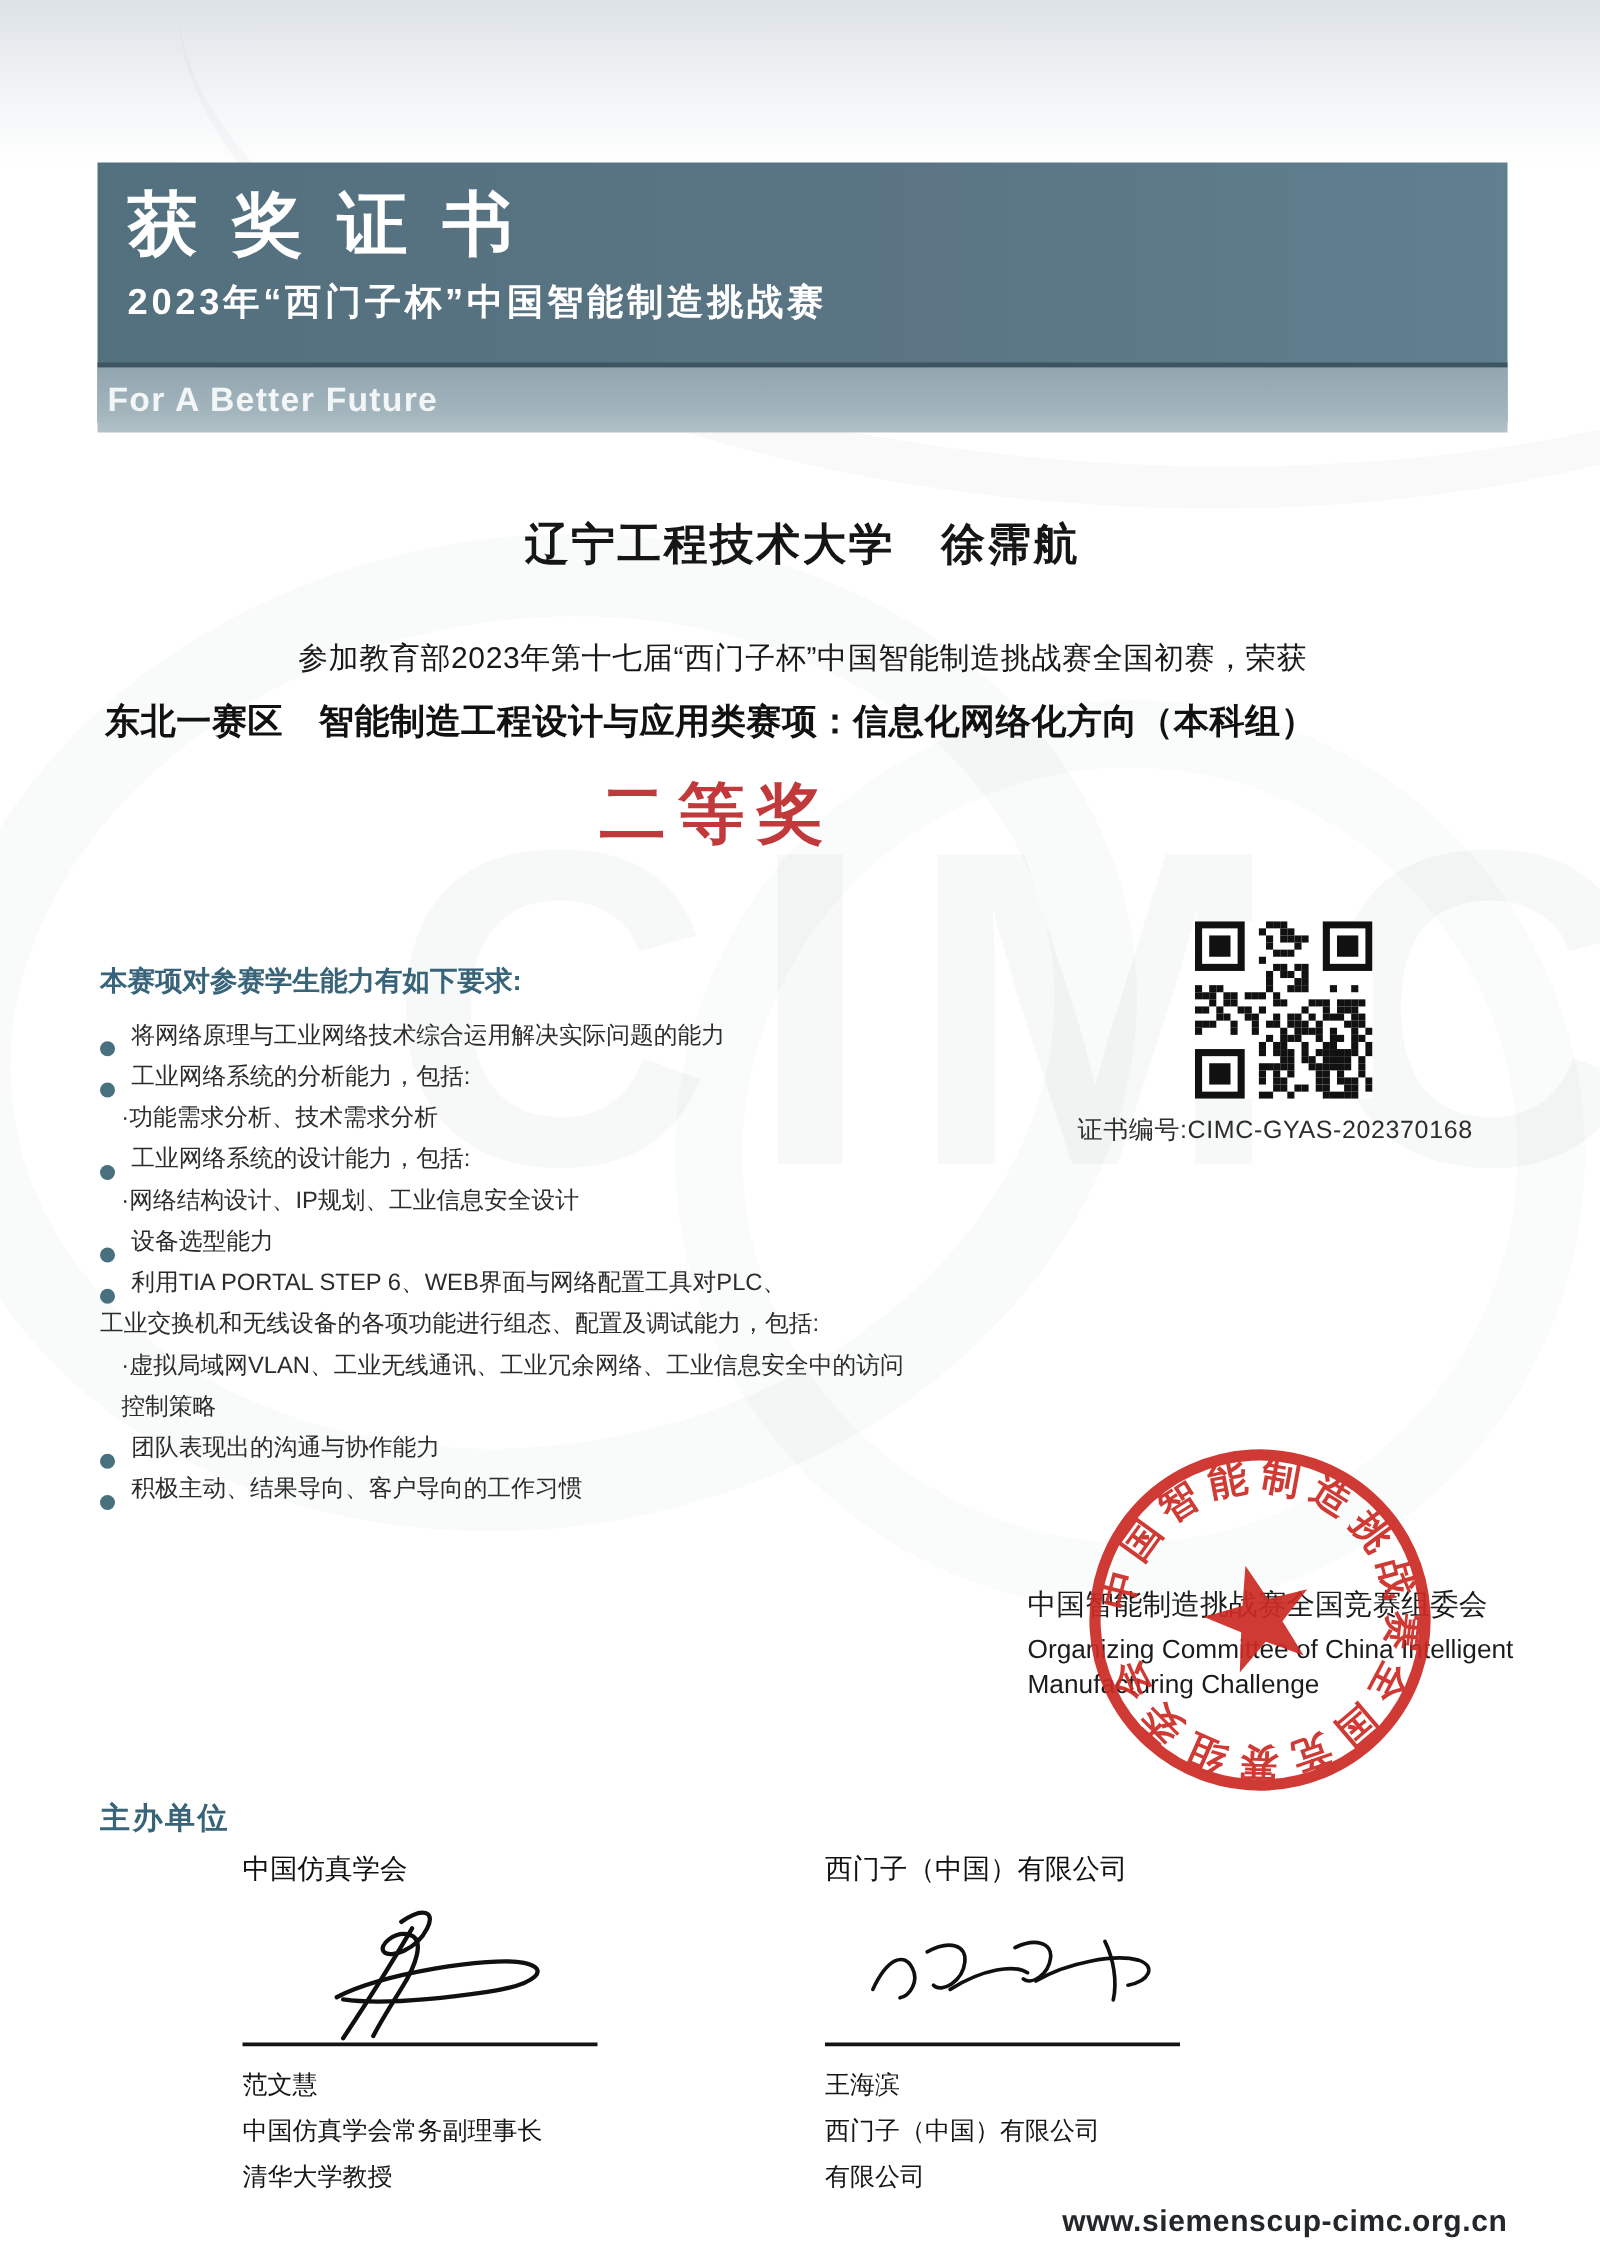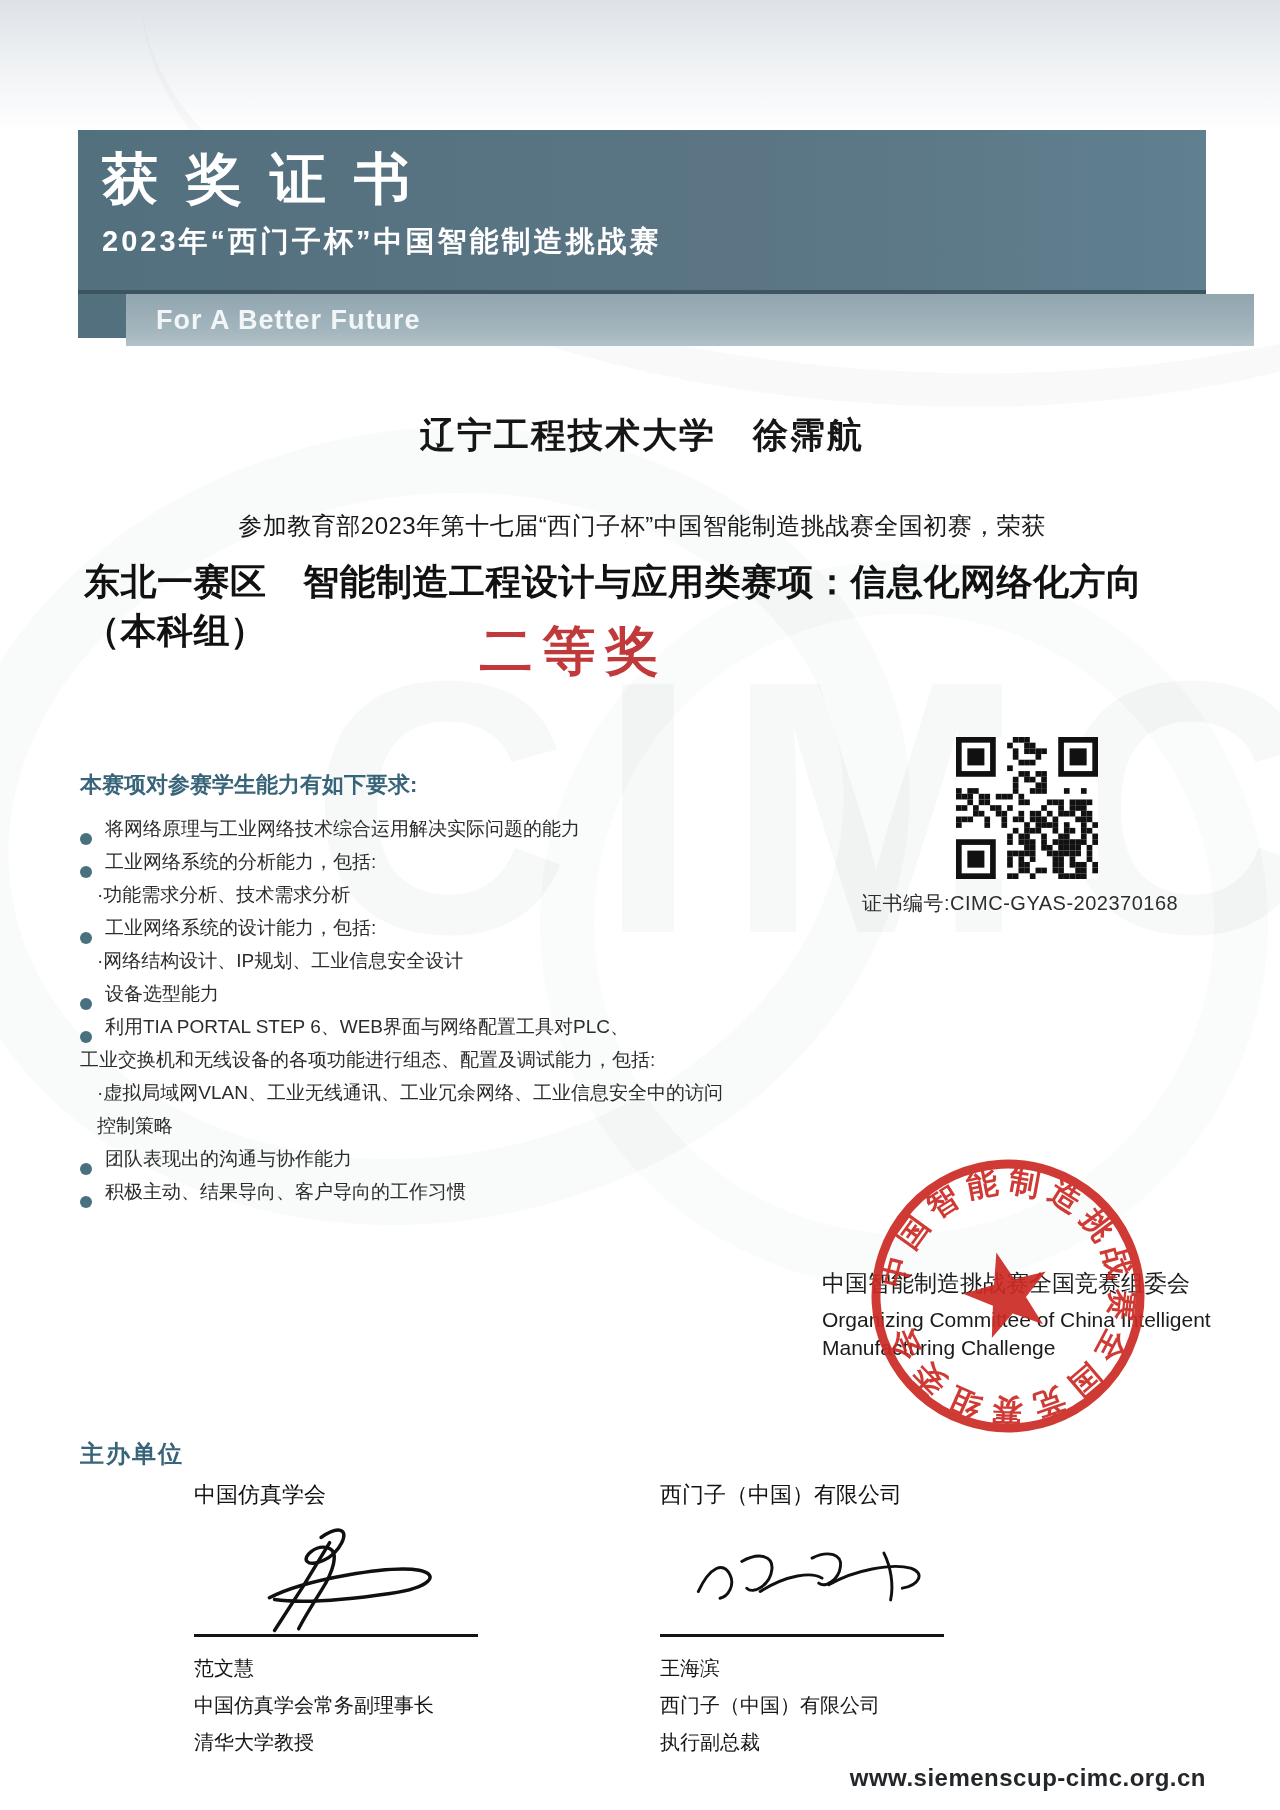--- a/index.html
+++ b/index.html
@@ -23,30 +23,30 @@
 
   
   .band{position:absolute;left:78px;top:130px;width:1128px;height:208px;
     background:linear-gradient(90deg,#53707e 0%,#5b7584 60%,#60808f 100%);
     box-sizing:border-box;padding:16px 0 0 24px;}
   .band-title{font-size:56px;font-weight:bold;color:#ffffff;letter-spacing:28px;line-height:66px;}
   .band-subtitle{font-size:29px;font-weight:bold;color:#ffffff;letter-spacing:3px;margin-top:10px;}
   .band-divider{position:absolute;left:78px;top:290px;width:1128px;height:4px;background:#3d5560;}
   .tagline-band{position:absolute;left:78px;top:294px;width:1128px;height:52px;
     background:linear-gradient(180deg,#92a6b0 0%,#a3b5bd 70%,#b3c2c9 100%);
-    line-height:52px;box-sizing:border-box;padding-left:30px;
-    font-size:27px;font-weight:bold;color:#f2f6f7;letter-spacing:1px;margin-left:48px;}
+    line-height:52px;box-sizing:border-box;padding-left:8px;
+    font-size:27px;font-weight:bold;color:#f2f6f7;letter-spacing:1px;}
 
   
   .recipient{position:absolute;left:78px;top:412px;width:1128px;text-align:center;
     font-size:35px;font-weight:bold;color:#161616;letter-spacing:2px;}
   .intro{position:absolute;left:78px;top:510px;width:1128px;text-align:center;
     font-size:24px;color:#191919;letter-spacing:0.5px;}
   .category{position:absolute;left:84px;top:558px;width:1120px;
-    font-size:36px;font-weight:bold;color:#111;letter-spacing:0.5px;}
+    font-size:28px;font-weight:bold;color:#111;letter-spacing:0.5px;}
   .award{position:absolute;left:0;top:616px;width:1148px;text-align:center;
     font-size:53px;font-weight:bold;color:#c0393b;letter-spacing:10px;}
 
   .req-heading{position:absolute;left:80px;top:770px;font-size:22px;font-weight:bold;color:#38647a;}
   .req-list{position:absolute;left:80px;top:812px;width:660px;}
   .req-row{display:flex;align-items:flex-end;line-height:33px;font-size:19px;color:#2c2c2c;}
   .req-row .dot{width:12px;height:12px;border-radius:50%;background:#48707f;margin:10px 13px 0 0;flex:none;}
   .req-row.sub{padding-left:17px;}
   .req-row.cont{padding-left:0;}
 
@@ -390,18 +390,18 @@
     <div class="sig-rule right"></div>
 
     <div class="sig-details left">
       <div>范文慧</div>
       <div>中国仿真学会常务副理事长</div>
       <div>清华大学教授</div>
     </div>
     <div class="sig-details right">
       <div>王海滨</div>
       <div>西门子（中国）有限公司</div>
-      <div>执行副总裁</div>
+      <div>有限公司</div>
     </div>
 
     <div class="footer-url">www.siemenscup-cimc.org.cn</div>
   </div>
 </div>
 
 </body></html>

